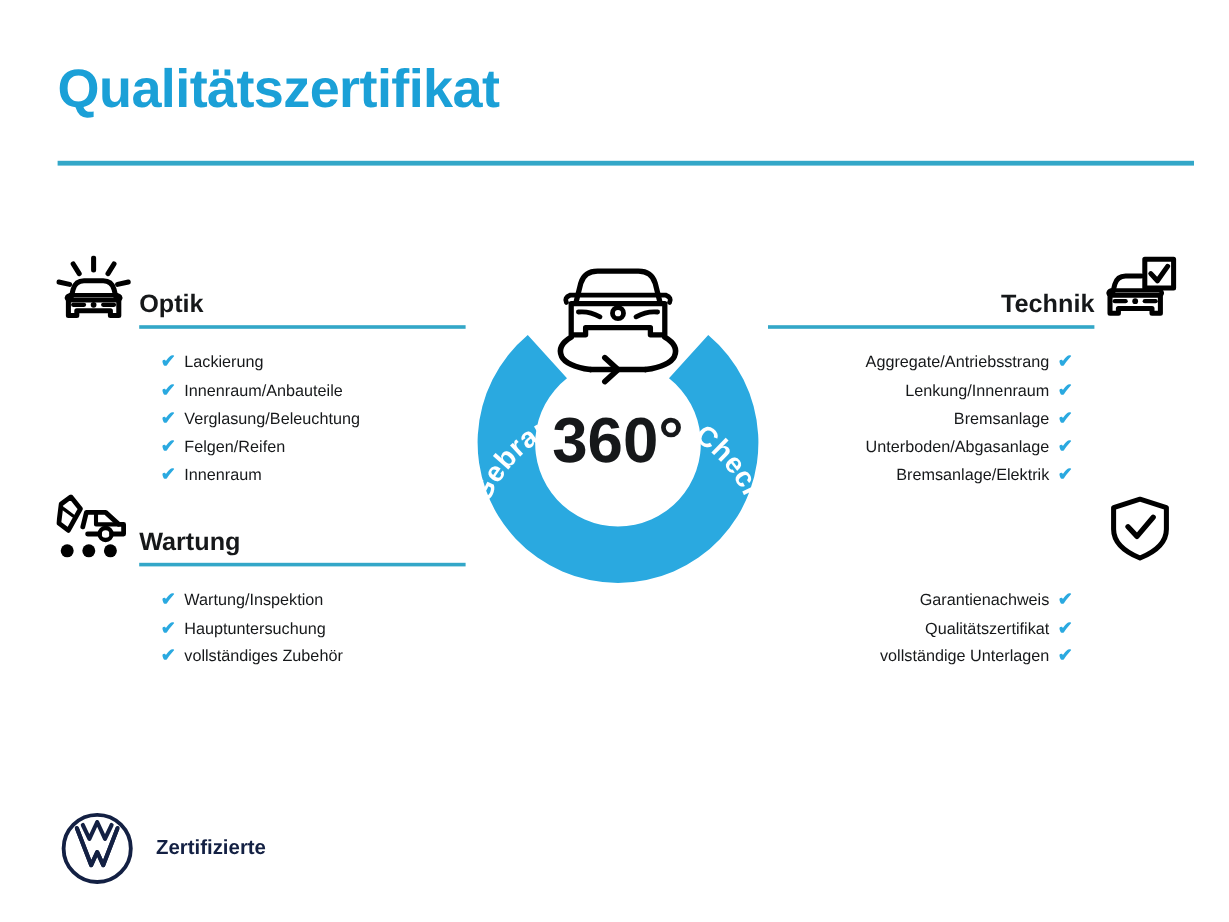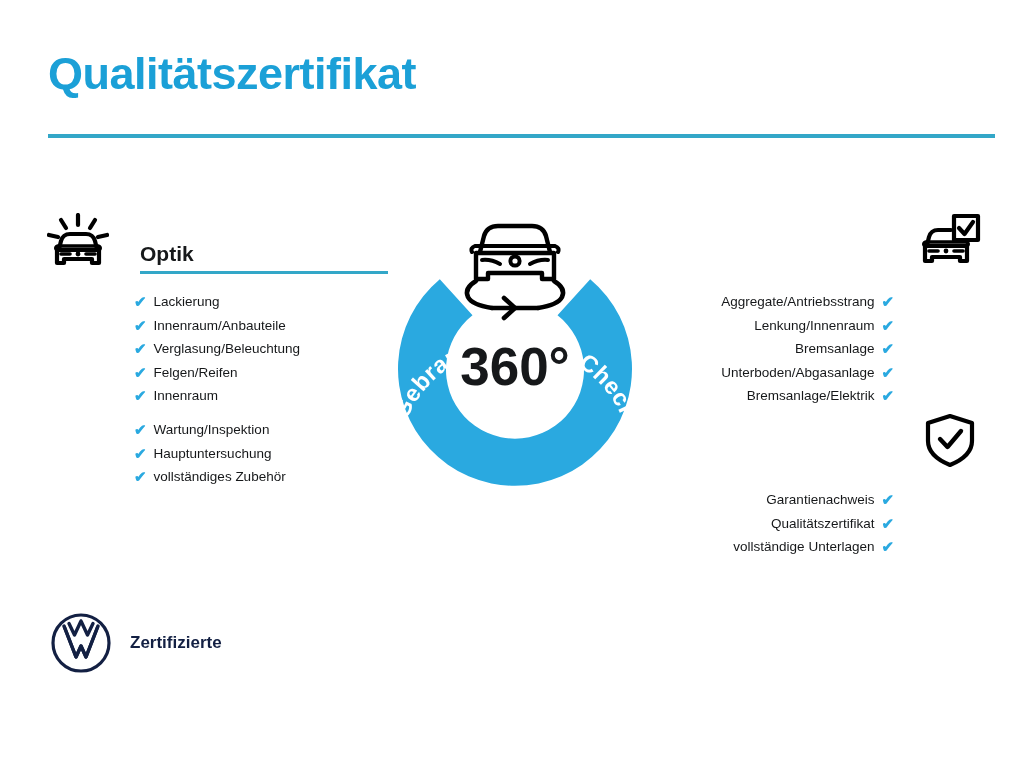--- a/index.html
+++ b/index.html
@@ -63,21 +63,20 @@
     width: 76px;
     height: 68px;
     flex: 0 0 76px;
     display: flex;
     align-items: center;
     justify-content: center;
   }
   .sec-title-wrap {
     flex: 1 1 auto;
     padding-bottom: 2px;
-    margin-left: 24px;
   }
   .sec-title {
     font-size: 21px;
     font-weight: bold;
     color: #16181a;
     line-height: 26px;
     padding-bottom: 4px;
   }
   .rightal .sec-title { text-align: right; }
   .sec-underline {
@@ -121,21 +120,21 @@
     top: 196px;
     width: 286px;
     height: 300px;
   }
   .badge-svg { display: block; }
 
   
   .footer-logo {
     position: absolute;
     left: 50px;
-    top: 608px;
+    top: 672px;
     display: flex;
     align-items: center;
     gap: 18px;
   }
   .vw-mark { width: 62px; height: 62px; flex: 0 0 62px; }
   .vw-text {
     font-size: 17px;
     font-weight: bold;
     color: #132043;
     line-height: 23px;
@@ -190,20 +189,39 @@
         <span>Felgen/Reifen</span>
       </li>
       <li>
         <span class="tick">✔</span>
         <span>Innenraum</span>
       </li>
     </ul>
   </div>
 
   <div class="section sec-wartung">
+    <div class="sec-head">
+      <div class="sec-icon">
+        <svg width="62" height="56" viewBox="0 0 62 56" fill="none" stroke="#000" stroke-width="4" stroke-linejoin="round" stroke-linecap="round">
+          <path d="M4 8 L12 2 L20 12 L10 30 L2 24 Z"></path>
+          <line x1="6" y1="12" x2="14" y2="18" stroke-width="2.8"></line>
+          <path d="M22 27 L25 15 L41 15 L52 25 L56 25 L56 33 L46 33" stroke-width="4"></path>
+          <line x1="26" y1="33" x2="36" y2="33" stroke-width="4"></line>
+          <path d="M33 15 L33 25 L52 25" stroke-width="3.4"></path>
+          <circle cx="41" cy="33" r="5" stroke-width="3.6"></circle>
+          <circle cx="9" cy="47" r="5.4" fill="#000" stroke="none"></circle>
+          <circle cx="27" cy="47" r="5.4" fill="#000" stroke="none"></circle>
+          <circle cx="45" cy="47" r="5.4" fill="#000" stroke="none"></circle>
+        </svg>
+      </div>
+      <div class="sec-title-wrap">
+        <div class="sec-title">Wartung</div>
+        <div class="sec-underline"></div>
+      </div>
+    </div>
     <ul class="sec-list">
       <li>
         <span class="tick">✔</span>
         <span>Wartung/Inspektion</span>
       </li>
       <li>
         <span class="tick">✔</span>
         <span>Hauptuntersuchung</span>
       </li>
       <li>
@@ -220,20 +238,24 @@
           <rect x="35" y="3" width="24" height="24" stroke-width="4.2" stroke-linejoin="round"></rect>
           <path d="M40 15 L45.5 21 L54 9" stroke-width="4.2" stroke-linejoin="round" fill="none"></path>
           <path d="M8 32 L10 24 Q12 17 19 17 L32 17" stroke-width="4.2" fill="none"></path>
           <path d="M5 32 Q4 30 7 29 L47 29 Q50 30 49 32" fill="none" stroke-width="3.6"></path>
           <path d="M6 33 L6 48 L13 48 L13 44 L41 44 L41 48 L48 48 L48 33 Z" fill="none" stroke-width="4.2" stroke-linejoin="round"></path>
           <line x1="10" y1="38" x2="19" y2="38" stroke-width="3.6"></line>
           <line x1="35" y1="38" x2="44" y2="38" stroke-width="3.6"></line>
           <circle cx="27" cy="38" r="2.4" fill="#000" stroke="none"></circle>
         </svg>
       </div>
+      <div class="sec-title-wrap">
+        <div class="sec-title">Technik</div>
+        <div class="sec-underline"></div>
+      </div>
     </div>
     <ul class="sec-list">
       <li>
         <span class="tick">✔</span>
         <span>Aggregate/Antriebsstrang</span>
       </li>
       <li>
         <span class="tick">✔</span>
         <span>Lenkung/Innenraum</span>
       </li>

